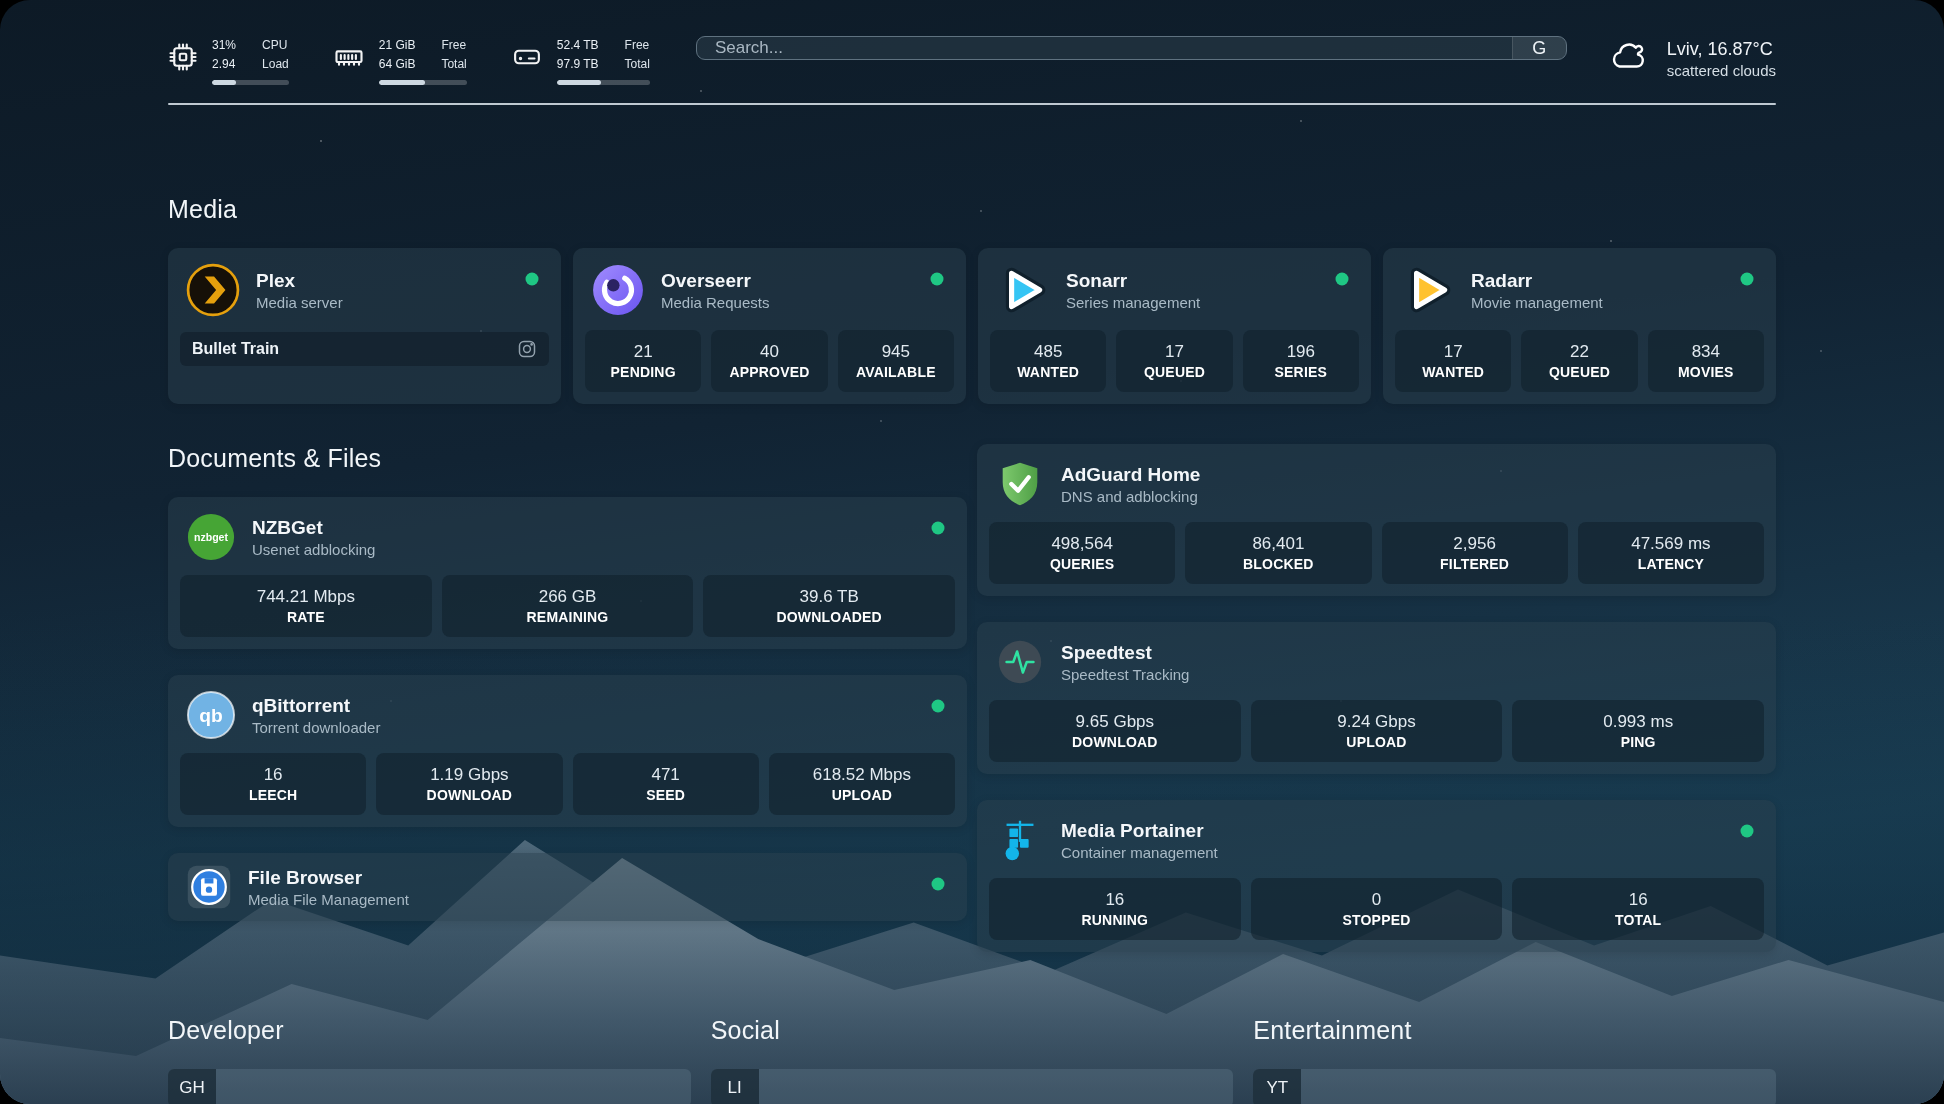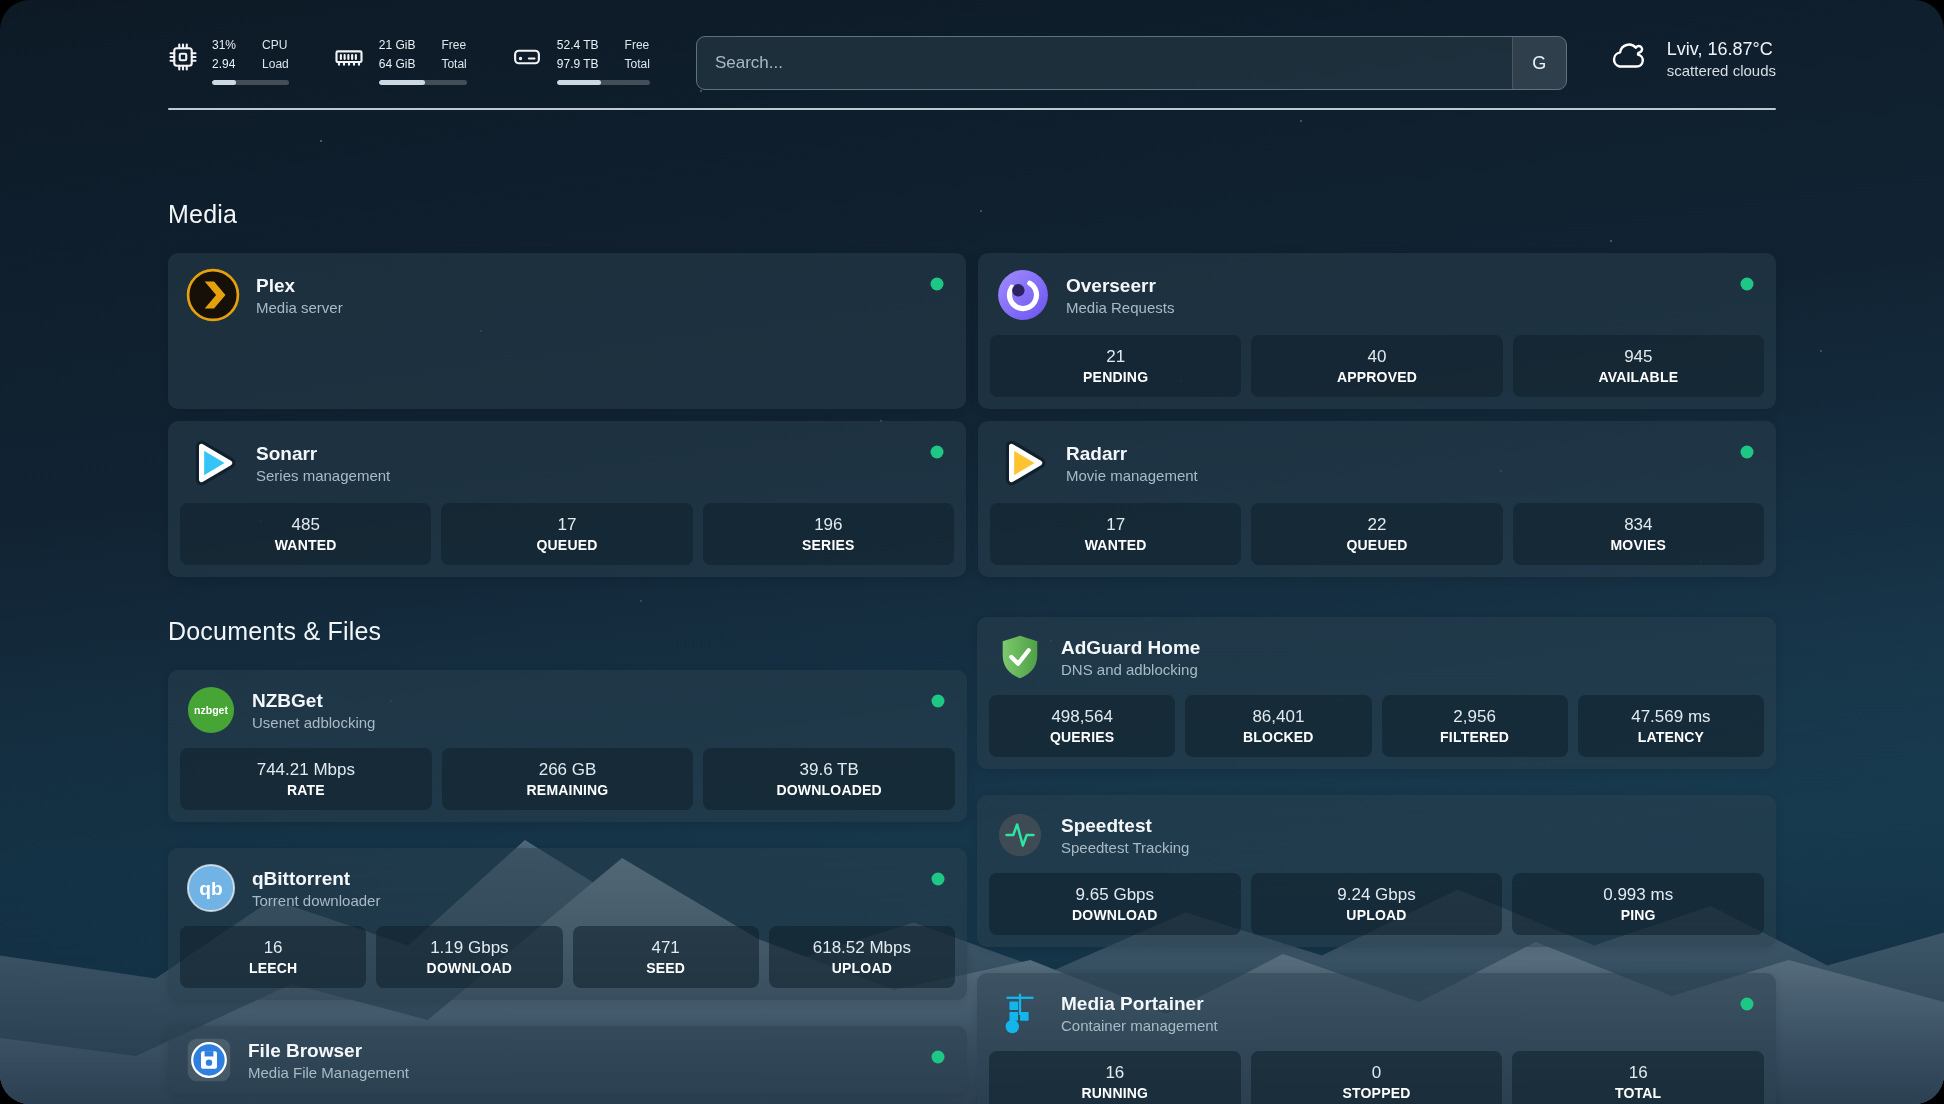--- a/index.html
+++ b/index.html
@@ -31,37 +31,37 @@
   .topbar { display:flex; align-items:flex-start; padding-top:36px; }
   .sysstats { display:flex; gap:44px; }
   .sysstat { display:flex; gap:14px; align-items:flex-start; }
   .sysstat .sicon { margin-top:6px; opacity:.95; }
   .stat-body { display:flex; flex-direction:column; }
   .stat-cols { display:flex; gap:26px; }
   .stat-col { display:flex; flex-direction:column; font-size:12px; line-height:19px; color:#eaf0f5; }
   .stat-col.labels { color:#dde5ec; }
   .sbar { margin-top:6px; height:5px; border-radius:3px; background:rgba(255,255,255,.22); overflow:hidden; }
   .sbar .fill { height:100%; border-radius:3px; background:#cdd8e1; }
-  .searchbox { flex:1; margin-left:46px; margin-right:42px; height:54px; display:flex; align-items:stretch;
+  .searchbox { flex:1; margin-left:46px; margin-right:42px; height:24px; display:flex; align-items:stretch;
     border:1px solid #5f7280; border-radius:9px; background:rgba(44,62,74,.55); overflow:hidden; }
   .searchbox input { flex:1; background:transparent; border:none; outline:none; color:#e8eef3;
     font-size:17px; padding:0 18px; font-family:"Liberation Sans",sans-serif; }
   .searchbox input::placeholder { color:#aab8c3; }
   .gbtn { width:54px; display:flex; align-items:center; justify-content:center; color:#eef3f7;
     font-size:18px; background:rgba(255,255,255,.08); border-left:1px solid rgba(255,255,255,.12); cursor:pointer; }
   .weather { display:flex; gap:16px; padding-top:2px; }
   .wtext { display:flex; flex-direction:column; color:#f0f4f8; }
   .wline1 { font-size:18px; line-height:23px; }
   .wline2 { font-size:15px; line-height:19px; color:#d5dee5; }
   .divider { margin-top:18px; height:2px; background:rgba(222,231,238,.85); border-radius:1px; }
 
   
   h2.sec { margin:0 0 24px 0; font-size:25px; font-weight:500; color:#f2f6f9; letter-spacing:.2px; }
   .media-sec { margin-top:90px; }
-  .grid4 { display:grid; grid-template-columns:repeat(2,1fr); gap:12px;border-radius:24px; }
+  .grid4 { display:grid; grid-template-columns:repeat(4,1fr); gap:12px;border-radius:24px; }
   .two-col { margin-top:40px; display:grid; grid-template-columns:1fr 1fr; gap:10px; align-items:start; }
   .col h2.sec { margin-bottom:24px; }
   .col .card + .card { margin-top:26px; }
 
   .card { background:rgba(42,64,77,.5); border-radius:10px; overflow:hidden;
     box-shadow:0 2px 10px rgba(0,0,0,.12); }
   .card-head { display:flex; align-items:center; gap:16px; padding:15px 18px 13px 18px; position:relative; }
   .app-icon { width:54px; height:54px; flex:0 0 54px; }
   .app-icon.small { width:50px; height:50px; flex-basis:50px; }
   .app-meta { display:flex; flex-direction:column; }
@@ -218,20 +218,30 @@
             <div class="app-meta">
               <span class="app-name">Plex</span>
               <span class="app-sub">Media server</span>
             </div>
             <span class="status-dot">
               <svg width="14" height="14" viewBox="0 0 14 14">
                   <circle cx="7" cy="7" r="6.5" fill="#1fc784"></circle>
                 </svg>
             </span>
           </div>
+          <div class="np-title-row">
+            <span class="np-title">Bullet Train</span>
+            <span>
+              <svg width="20" height="20" viewBox="0 0 20 20" fill="none" stroke="#93a2ae" stroke-width="1.5">
+                <rect x="2.5" y="2.5" width="15" height="15" rx="4.5"></rect>
+                  <circle cx="10" cy="10" r="3.4"></circle>
+                  <circle cx="14.6" cy="5.4" r="0.6" fill="#93a2ae"></circle>
+              </svg>
+            </span>
+          </div>
         </div>
 
         <div class="card">
           <div class="card-head">
             <span class="app-icon">
               <svg width="54" height="54" viewBox="0 0 52 52">
                 <defs>
                     <linearGradient id="og" x1="0" y1="0" x2="1" y2="1">
                   <stop offset="0" stop-color="#a18cff"></stop>
                   <stop offset="1" stop-color="#6a54f0"></stop>

